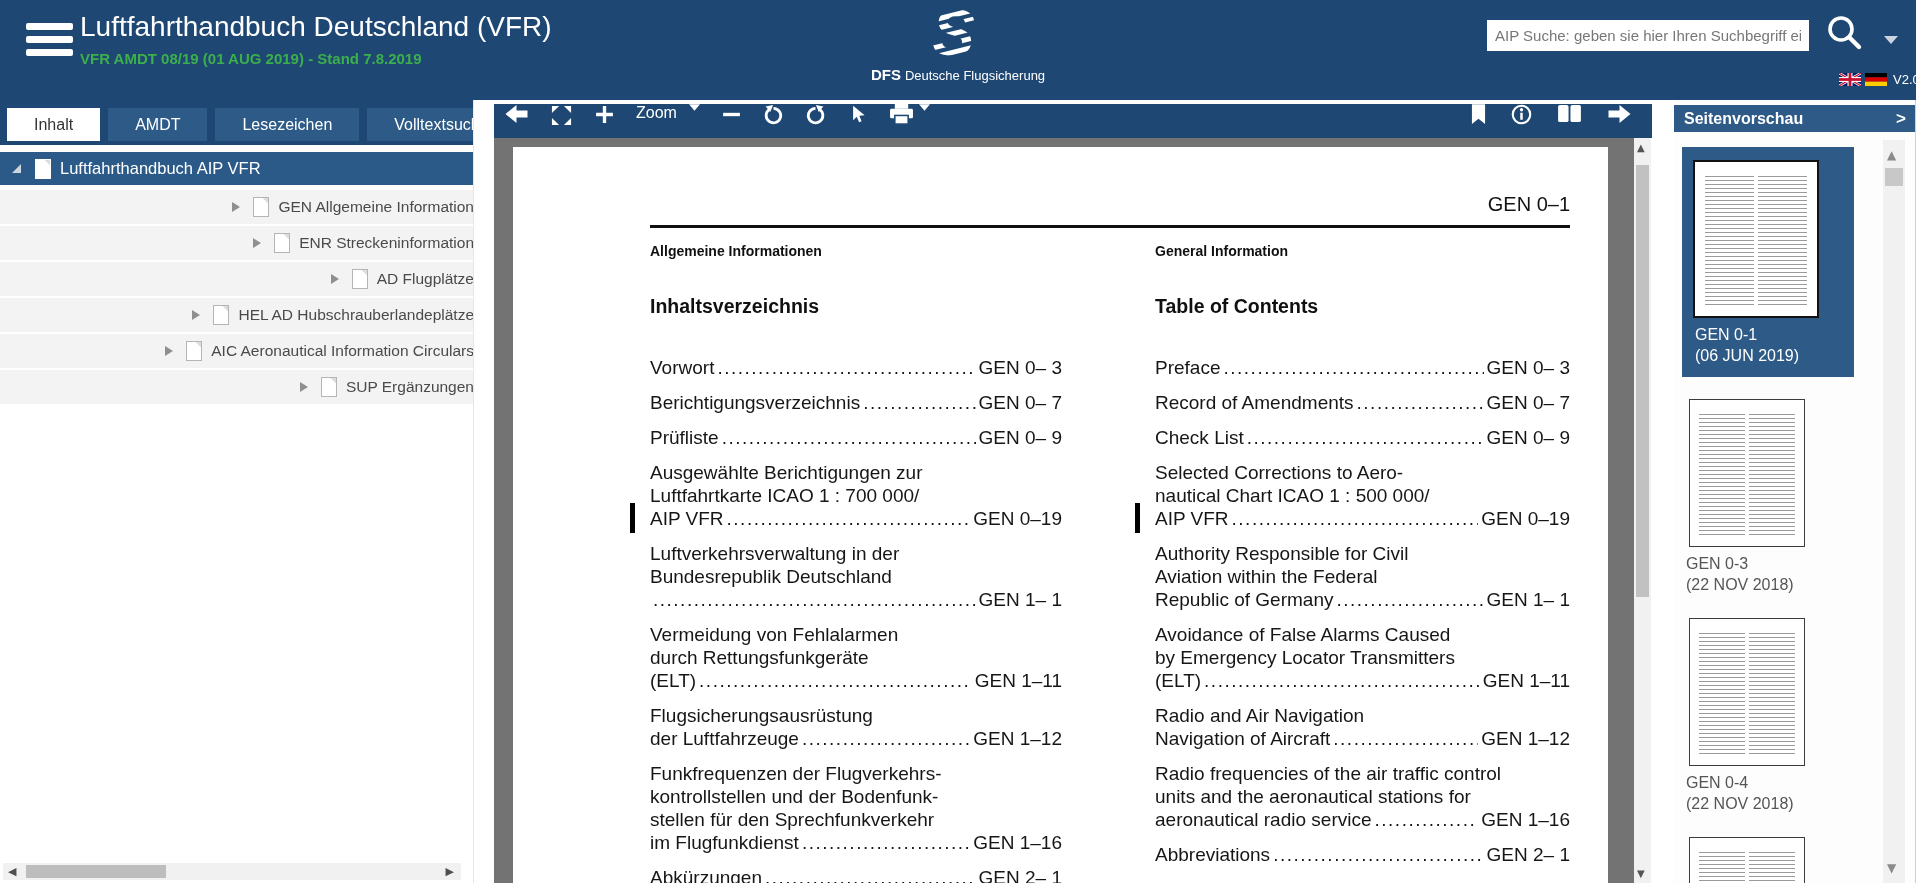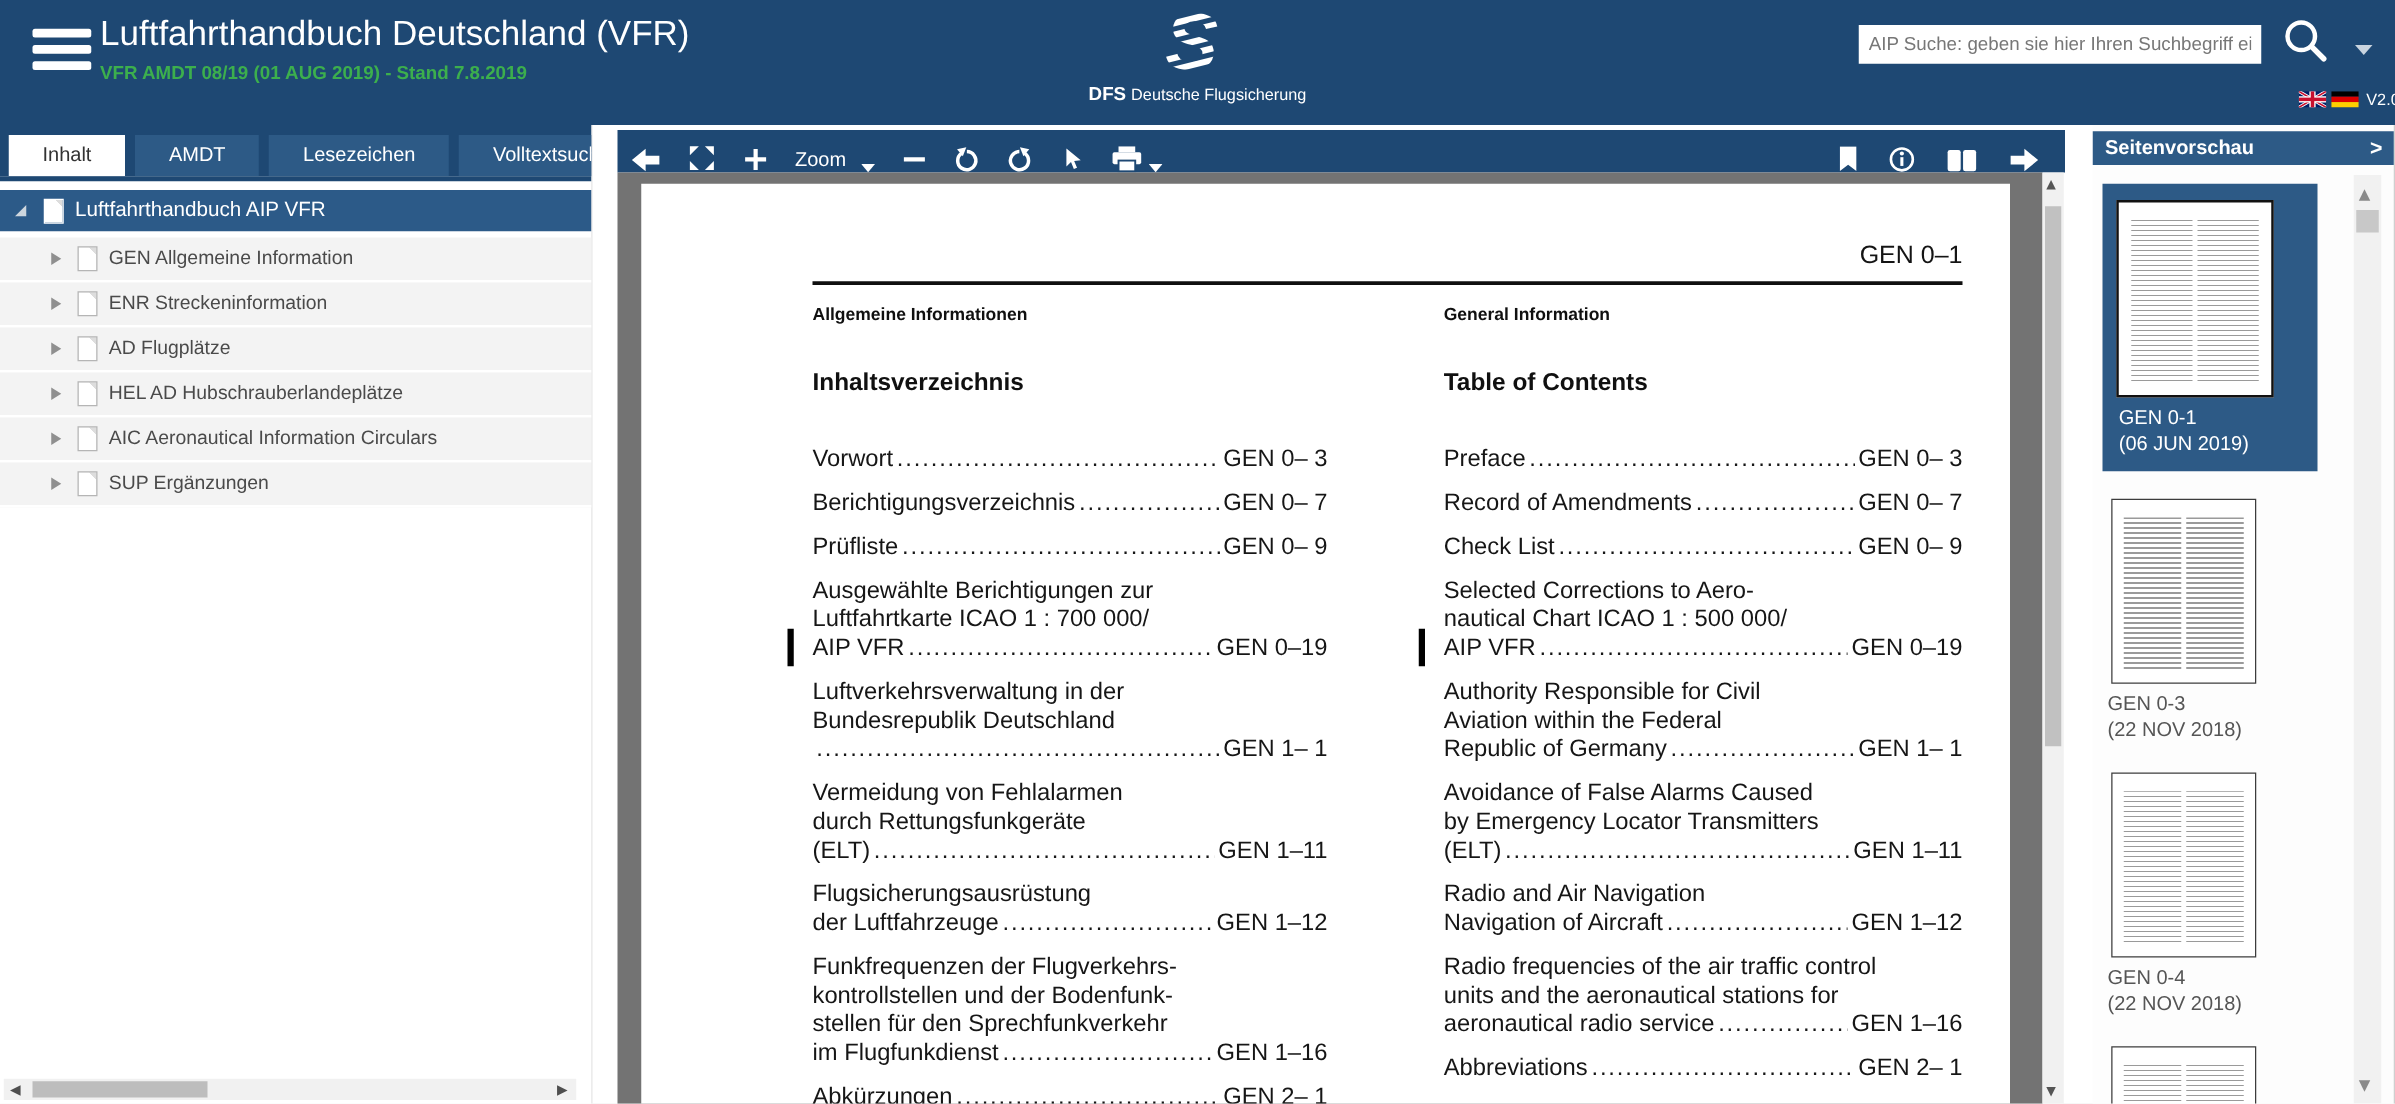--- a/index.html
+++ b/index.html
@@ -43,32 +43,32 @@
                padding-left:12px; font-size:16.5px; cursor:pointer; }
   .caret-expanded { width:0; height:0; border-bottom:9px solid #CdD6DE; border-left:9px solid transparent;
                     margin-right:14px; flex:0 0 auto; }
   .caret-collapsed { width:0; height:0; border-left:8px solid #8F8F8F; border-top:5px solid transparent;
                      border-bottom:5px solid transparent; margin-right:13px; flex:0 0 auto; }
   .doc-icon { position:relative; width:16px; height:20px; background:#fff; border:1px solid #B5B5B5;
               background:linear-gradient(225deg,#ddd 0 4px,#fff 4px); margin-right:9px; flex:0 0 auto; }
   .tree-root .doc-icon { border-color:#fff; }
   .tree-children { margin-top:5px; }
   .tree-item { height:36px; background:#F3F3F3; border-bottom:2px solid #fff; display:flex;
-               align-items:center; padding-left:41px; color:#4A4A4A; font-size:15.5px; cursor:pointer; }
+               align-items:center; padding-left:41px; color:#4A4A4A; font-size:15.5px; cursor:pointer;justify-content:flex-end; }
   .hscroll { position:absolute; bottom:3px; left:3px; width:458px; height:17px; background:#F1F1F1; }
   .hscroll .thumb { position:absolute; left:23px; top:2px; width:140px; height:13px; background:#BDBDBD; }
   .hscroll .arr { position:absolute; top:2px; font-size:11px; color:#4f4f4f; cursor:pointer;
                   font-family:"DejaVu Sans",sans-serif; }
   .hscroll .arr.left { left:5px; } .hscroll .arr.right { right:7px; }
 
   
   .toolbar { position:absolute; left:494px; top:104px; width:1158px; height:34px; background:#1E4873; }
   .tb-left { position:absolute; left:6px; top:0; height:34px; display:flex; align-items:center; gap:13px; }
   .tb-right { position:absolute; right:16px; top:0; height:34px; display:flex; align-items:center; gap:17px; }
-  .tb-btn { display:inline-flex; align-items:flex-end; justify-content:center; height:34px;
+  .tb-btn { display:inline-flex; align-items:flex-start; justify-content:center; height:34px;
             padding:0 4px; cursor:pointer; }
   .tb-ic svg { display:block; width:21px; height:21px; }
   .tb-back-arrow svg, .tb-forward-arrow svg { width:25px; height:20px; }
   .tb-fullscreen svg { width:23px; height:23px; }
   .tb-print svg { width:25px; height:21px; }
   .tb-bookmark svg { width:15px; height:21px; }
   .tb-two-page-view svg { width:25px; height:19px; }
   .zoom-label { color:#fff; font-size:16px; margin-right:7px; }
   .mini-caret { margin-left:5px; display:inline-flex; }
   .mini-caret svg { width:11px; height:7px; display:block; }

